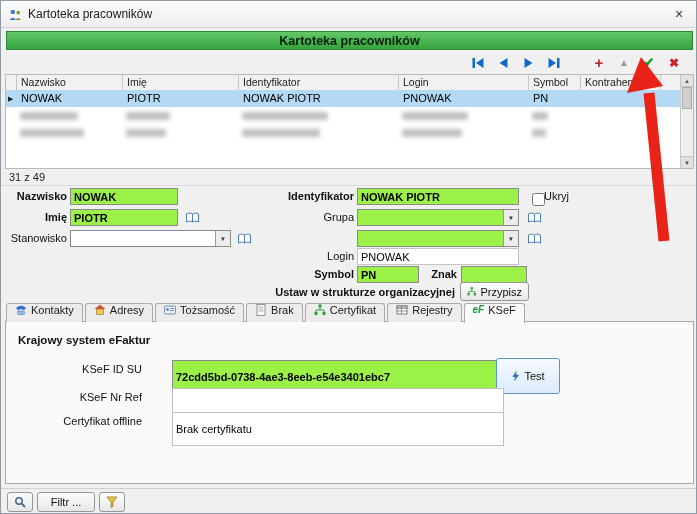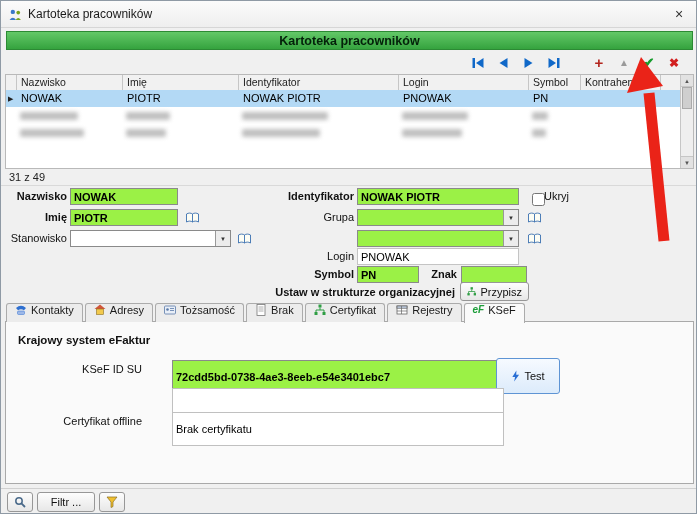--- a/index.html
+++ b/index.html
@@ -329,20 +329,21 @@
 
     <span class="plbl" style="top:38px;">KSeF ID SU</span>
     <input class="pfield green" style="top: 38px;" value="72cdd5bd-0738-4ae3-8eeb-e54e3401ebc7">
     <button class="btn btn-test">
       <svg width="9" height="12" viewBox="0 0 10 12">
           <polygon points="6,0 1.5,7 4.5,7 3.5,12 9,4.5 5.8,4.5" fill="#2a6fd4"></polygon>
         </svg>
       <span>Test</span>
     </button>
 
+    <span class="plbl" style="top:66px;">KSeF Nr Ref</span>
     <input class="pfield" style="top: 66px; border-color: rgb(192, 192, 192);" value="">
 
     <span class="plbl" style="top:90px;">Certyfikat offline</span>
     <input class="pfield" style="top: 90px; border-color: rgb(192, 192, 192);" value="Brak certyfikatu">
   </div>
 
   <div class="footer">
     <button class="btn btn-lens">
       <svg width="12" height="12" viewBox="0 0 12 12">
           <circle cx="5" cy="5" r="3.2" fill="none" stroke="#4a6a8a" stroke-width="1.5"></circle>

